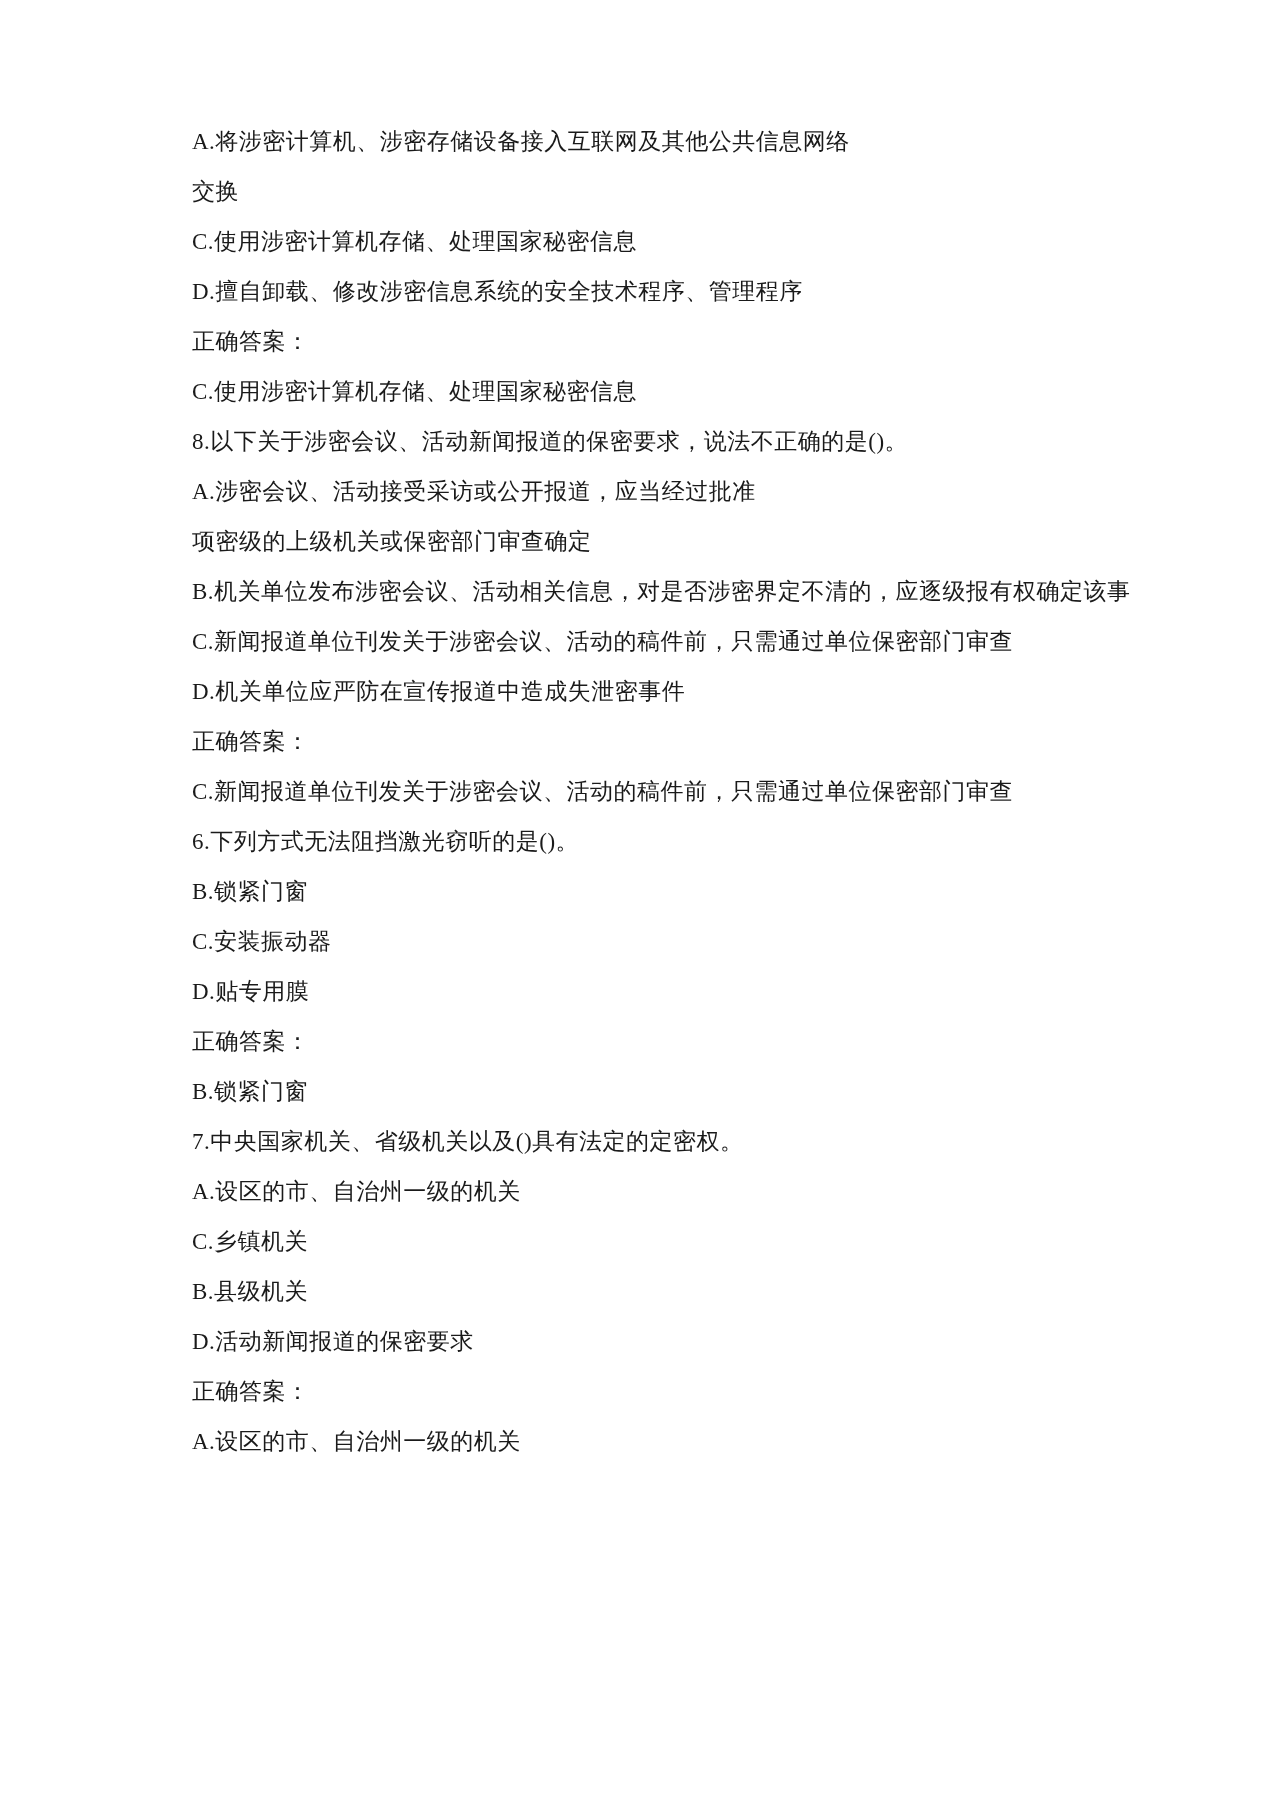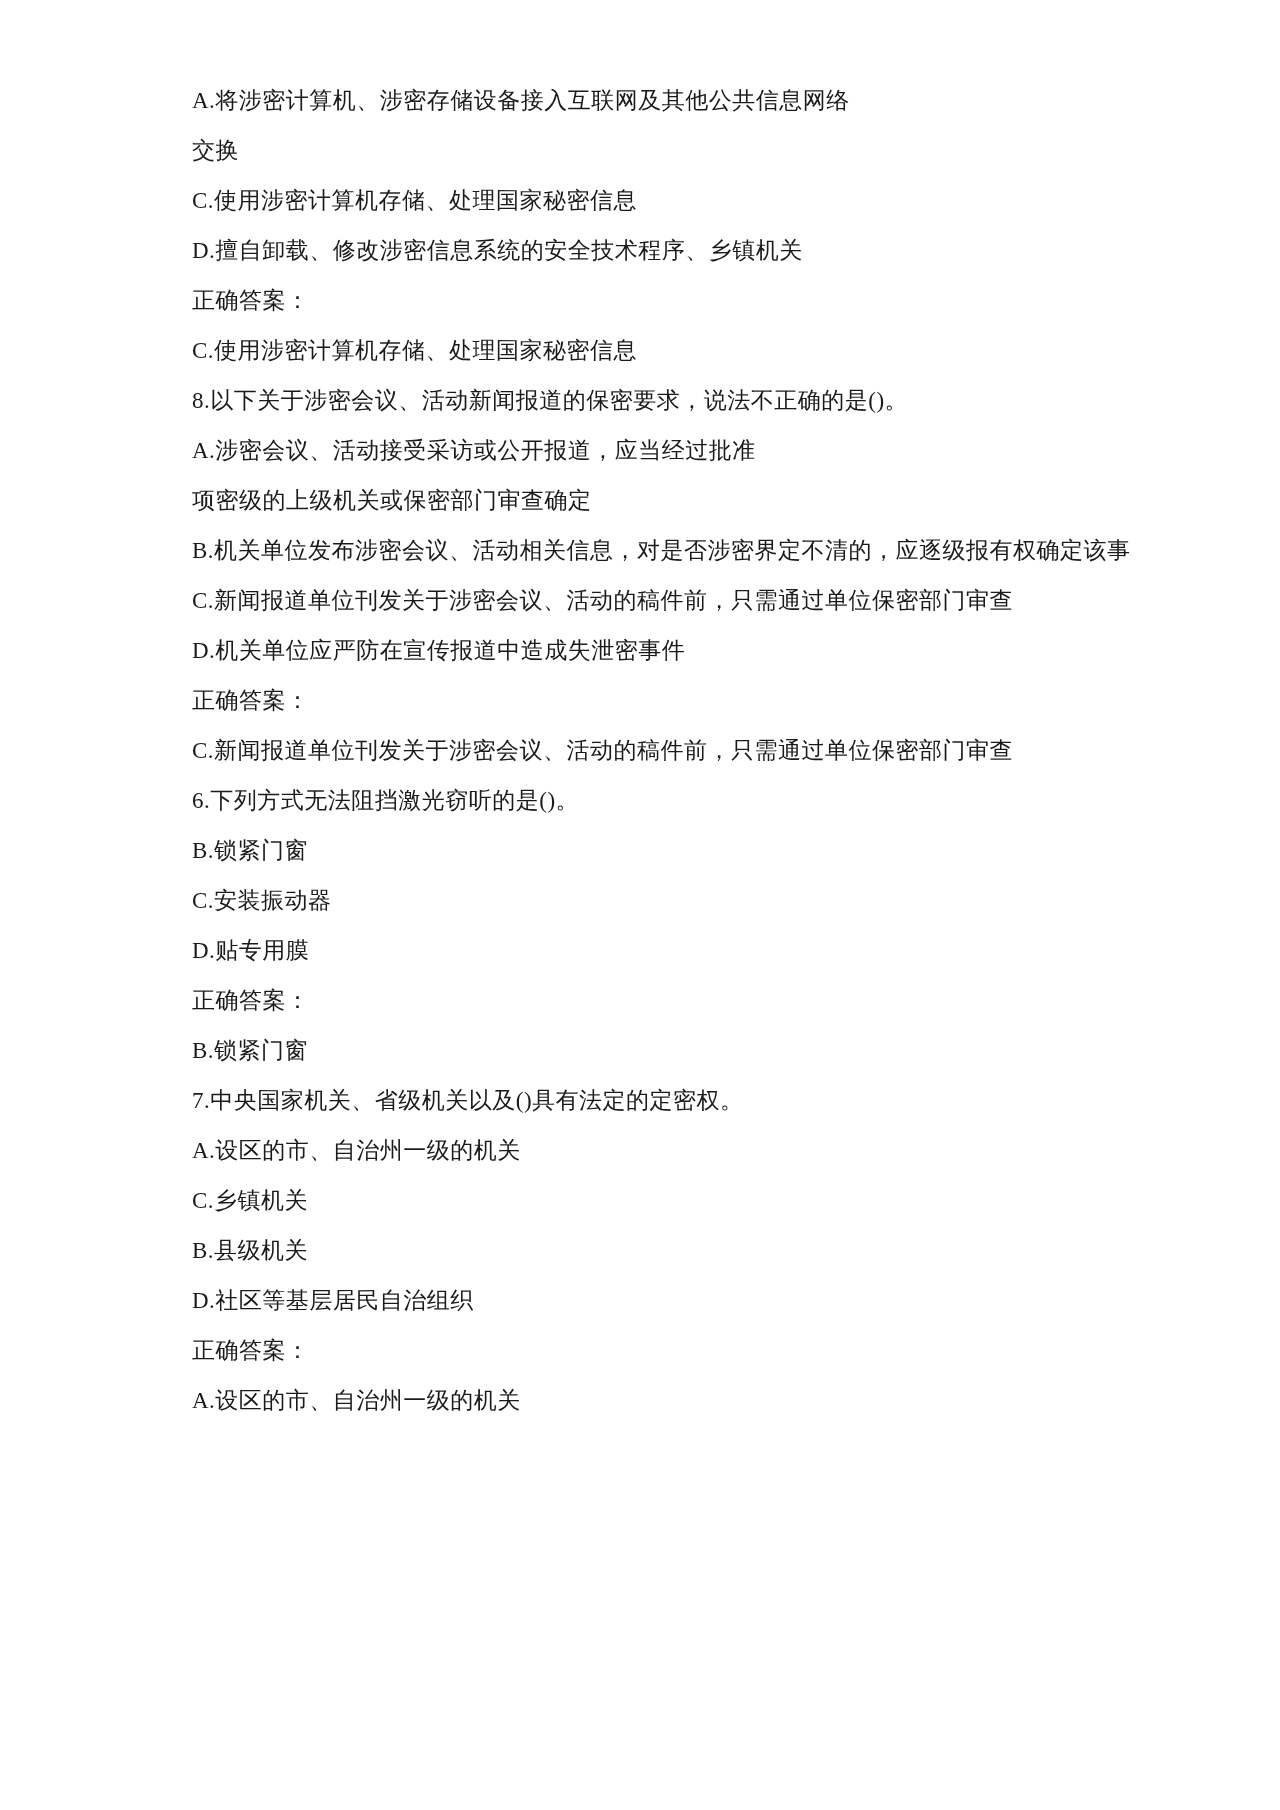--- a/index.html
+++ b/index.html
@@ -10,56 +10,56 @@
   body {
     width: 1280px;
     height: 1810px;
     overflow: hidden;
     font-family: "Liberation Serif", "DejaVu Serif", serif;
   }
   .page {
     box-sizing: border-box;
     width: 1280px;
     height: 1376px;
-    padding: 76px 100px 0 192px;
+    padding: 117px 100px 0 192px;
     background: #ffffff;
   }
   .doc-line {
     height: 50px;
     line-height: 50px;
     font-size: 23px;
     color: #1a1a1a;
     white-space: nowrap;
     letter-spacing: 0.5px;
   }
 </style>
 </head>
 <body>
 
 <div class="page">
   <div class="doc-line">A.将涉密计算机、涉密存储设备接入互联网及其他公共信息网络</div>
   <div class="doc-line">交换</div>
   <div class="doc-line">C.使用涉密计算机存储、处理国家秘密信息</div>
-  <div class="doc-line">D.擅自卸载、修改涉密信息系统的安全技术程序、乡镇机关</div>
+  <div class="doc-line">D.擅自卸载、修改涉密信息系统的安全技术程序、管理程序</div>
   <div class="doc-line">正确答案：</div>
   <div class="doc-line">C.使用涉密计算机存储、处理国家秘密信息</div>
   <div class="doc-line">8.以下关于涉密会议、活动新闻报道的保密要求，说法不正确的是()。</div>
   <div class="doc-line">A.涉密会议、活动接受采访或公开报道，应当经过批准</div>
   <div class="doc-line">项密级的上级机关或保密部门审查确定</div>
   <div class="doc-line">B.机关单位发布涉密会议、活动相关信息，对是否涉密界定不清的，应逐级报有权确定该事</div>
   <div class="doc-line">C.新闻报道单位刊发关于涉密会议、活动的稿件前，只需通过单位保密部门审查</div>
   <div class="doc-line">D.机关单位应严防在宣传报道中造成失泄密事件</div>
   <div class="doc-line">正确答案：</div>
   <div class="doc-line">C.新闻报道单位刊发关于涉密会议、活动的稿件前，只需通过单位保密部门审查</div>
   <div class="doc-line">6.下列方式无法阻挡激光窃听的是()。</div>
   <div class="doc-line">B.锁紧门窗</div>
   <div class="doc-line">C.安装振动器</div>
   <div class="doc-line">D.贴专用膜</div>
   <div class="doc-line">正确答案：</div>
   <div class="doc-line">B.锁紧门窗</div>
   <div class="doc-line">7.中央国家机关、省级机关以及()具有法定的定密权。</div>
   <div class="doc-line">A.设区的市、自治州一级的机关</div>
   <div class="doc-line">C.乡镇机关</div>
   <div class="doc-line">B.县级机关</div>
-  <div class="doc-line">D.社区等基层居民自治组织</div>
+  <div class="doc-line">D.活动新闻报道的保密要求</div>
   <div class="doc-line">正确答案：</div>
   <div class="doc-line">A.设区的市、自治州一级的机关</div>
 </div>
 
 </body></html>

